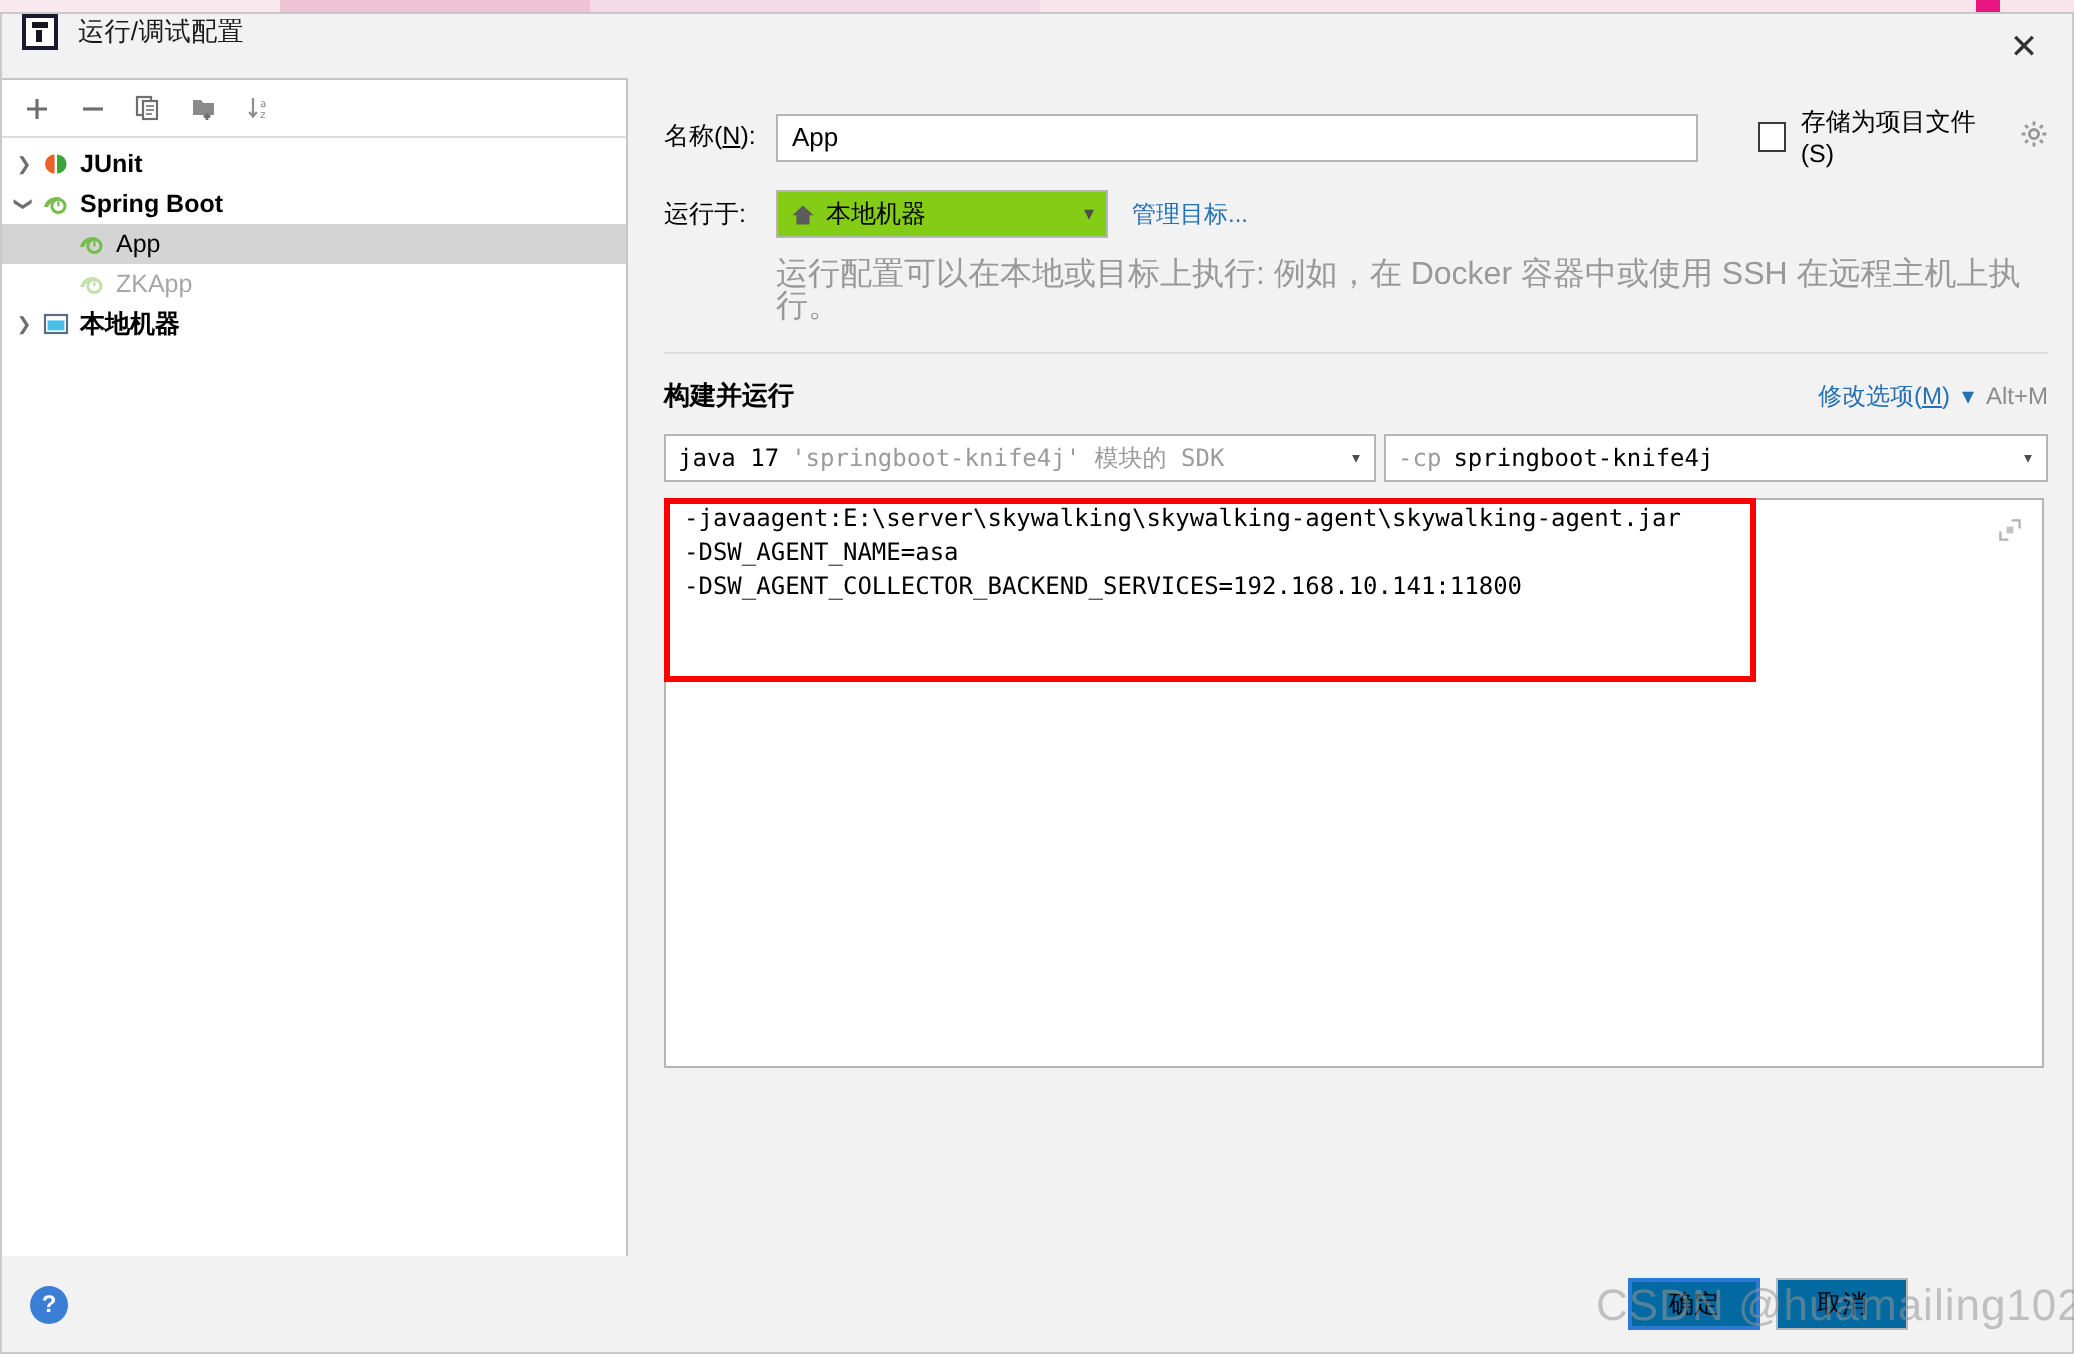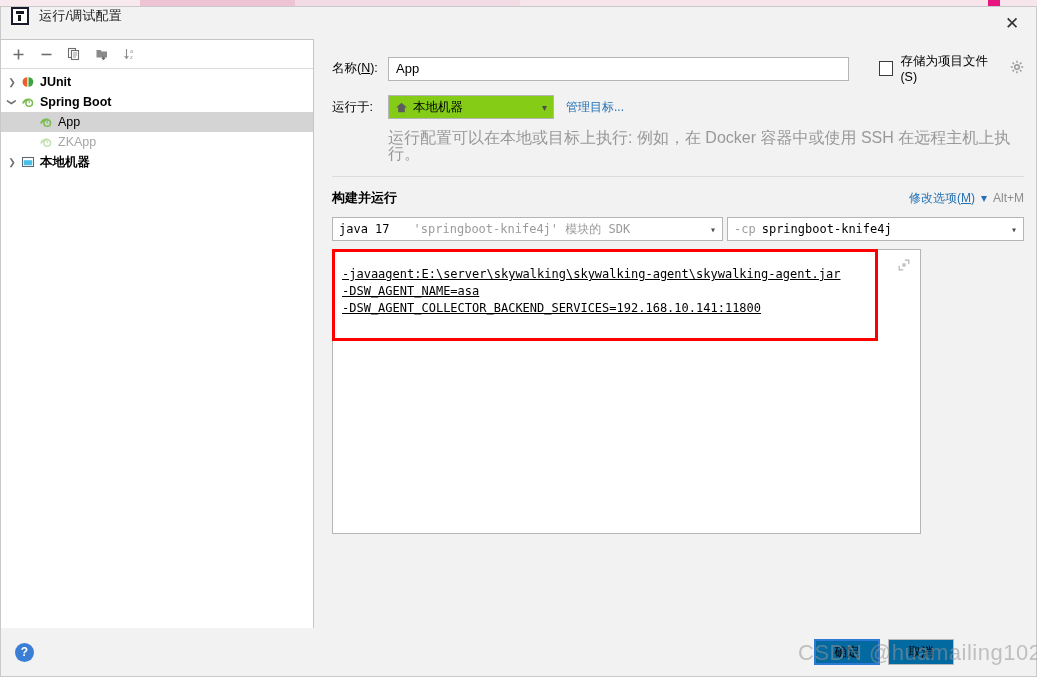--- a/index.html
+++ b/index.html
@@ -272,50 +272,48 @@
     justify-content: center;
   }
   .shortcut { color: #8c8c8c; }
 
   .combo-row { display: flex; gap: 4px; }
   .mono {
     font-family: "DejaVu Sans Mono", "Liberation Mono", monospace;
     font-size: 12px;
   }
   #sdk-combo {
-    width: 391px;
+    width: 356px;
     background: #ffffff;
     border: 1px solid #b5b5b5;
-    gap: 18px;
   }
   #cp-combo {
     flex: 1;
     background: #ffffff;
     border: 1px solid #b5b5b5;
   }
   .dim-mono { color: #9b9b9b; }
 
   
   .vm-wrap {
     position: relative;
     margin-top: 8px;
     flex: 1;
     min-height: 0;
   }
   .vm-area {
     position: absolute;
     left: 0; top: 0;
-    width: 589px;
+    width: 690px;
     height: 285px;
     border: 1px solid #b5b5b5;
     background: #ffffff;
     box-sizing: border-box;
-    padding: 16px 9px;
+    padding: 1px 9px;
     overflow: hidden;
-    text-decoration: underline;
   }
   .vm-line {
     font-family: "DejaVu Sans Mono", "Liberation Mono", monospace;
     font-size: 12px;
     line-height: 17px;
     white-space: pre;
     color: #000;
   }
   .expand-icon {
     position: absolute;

